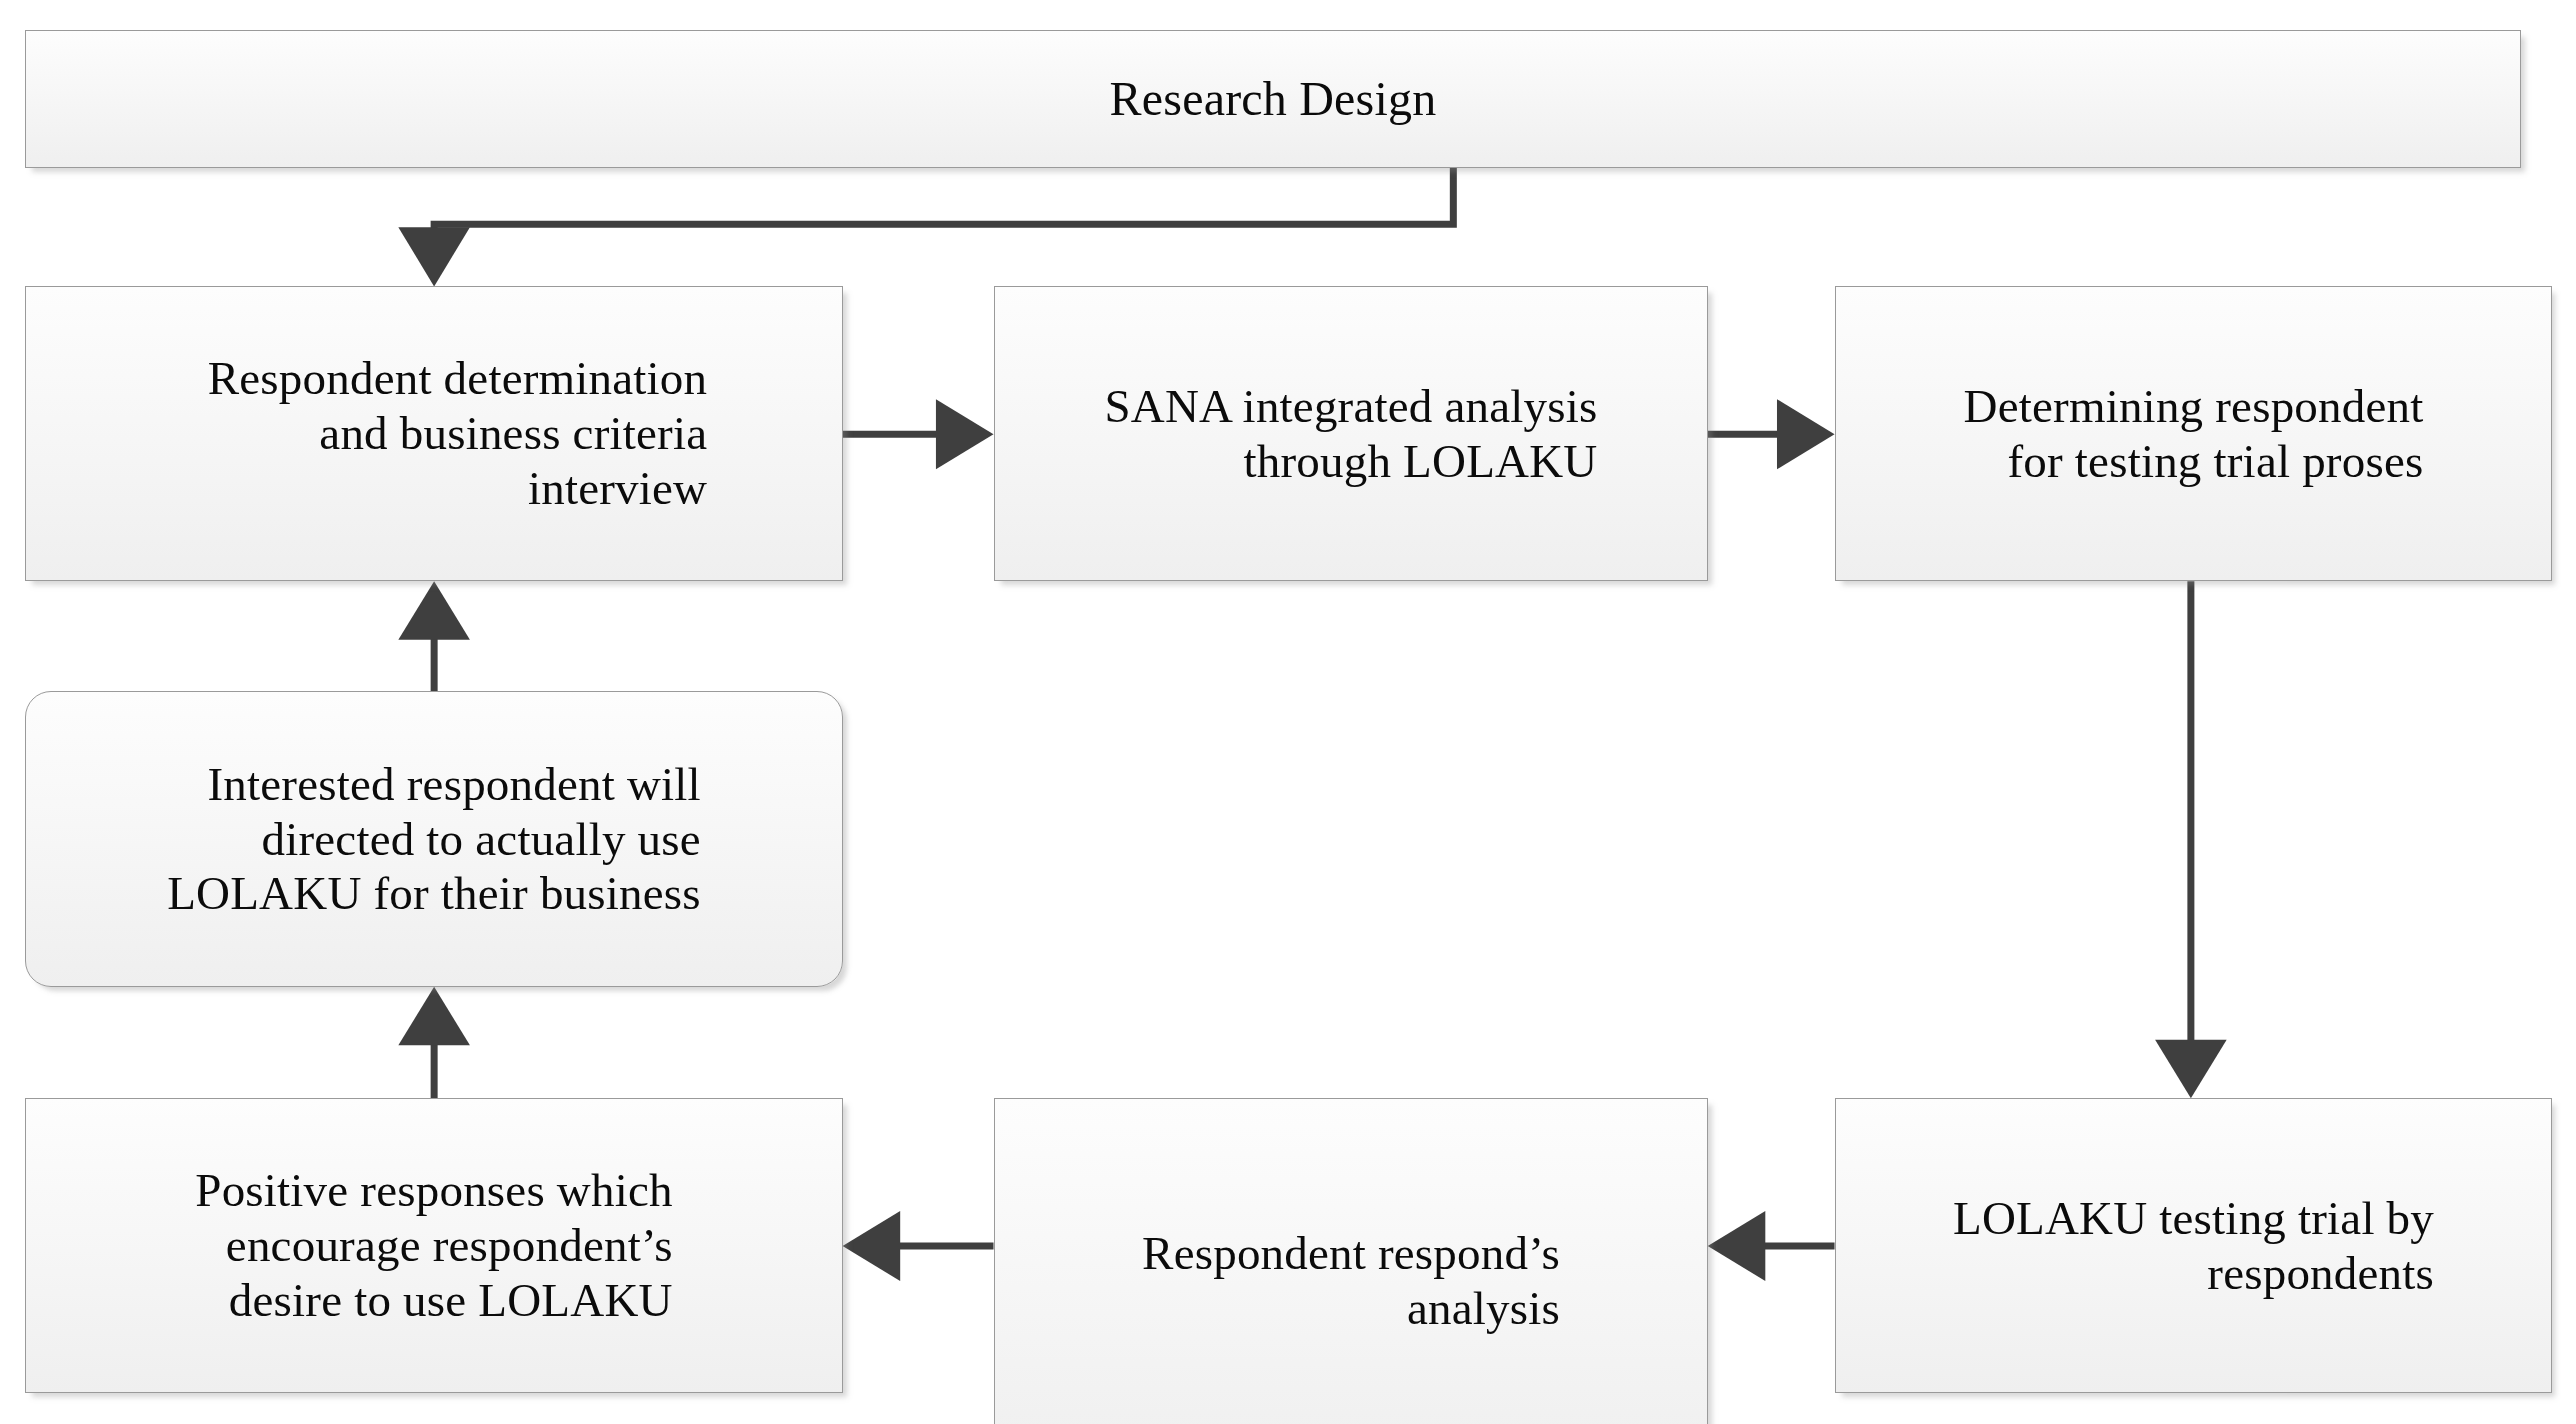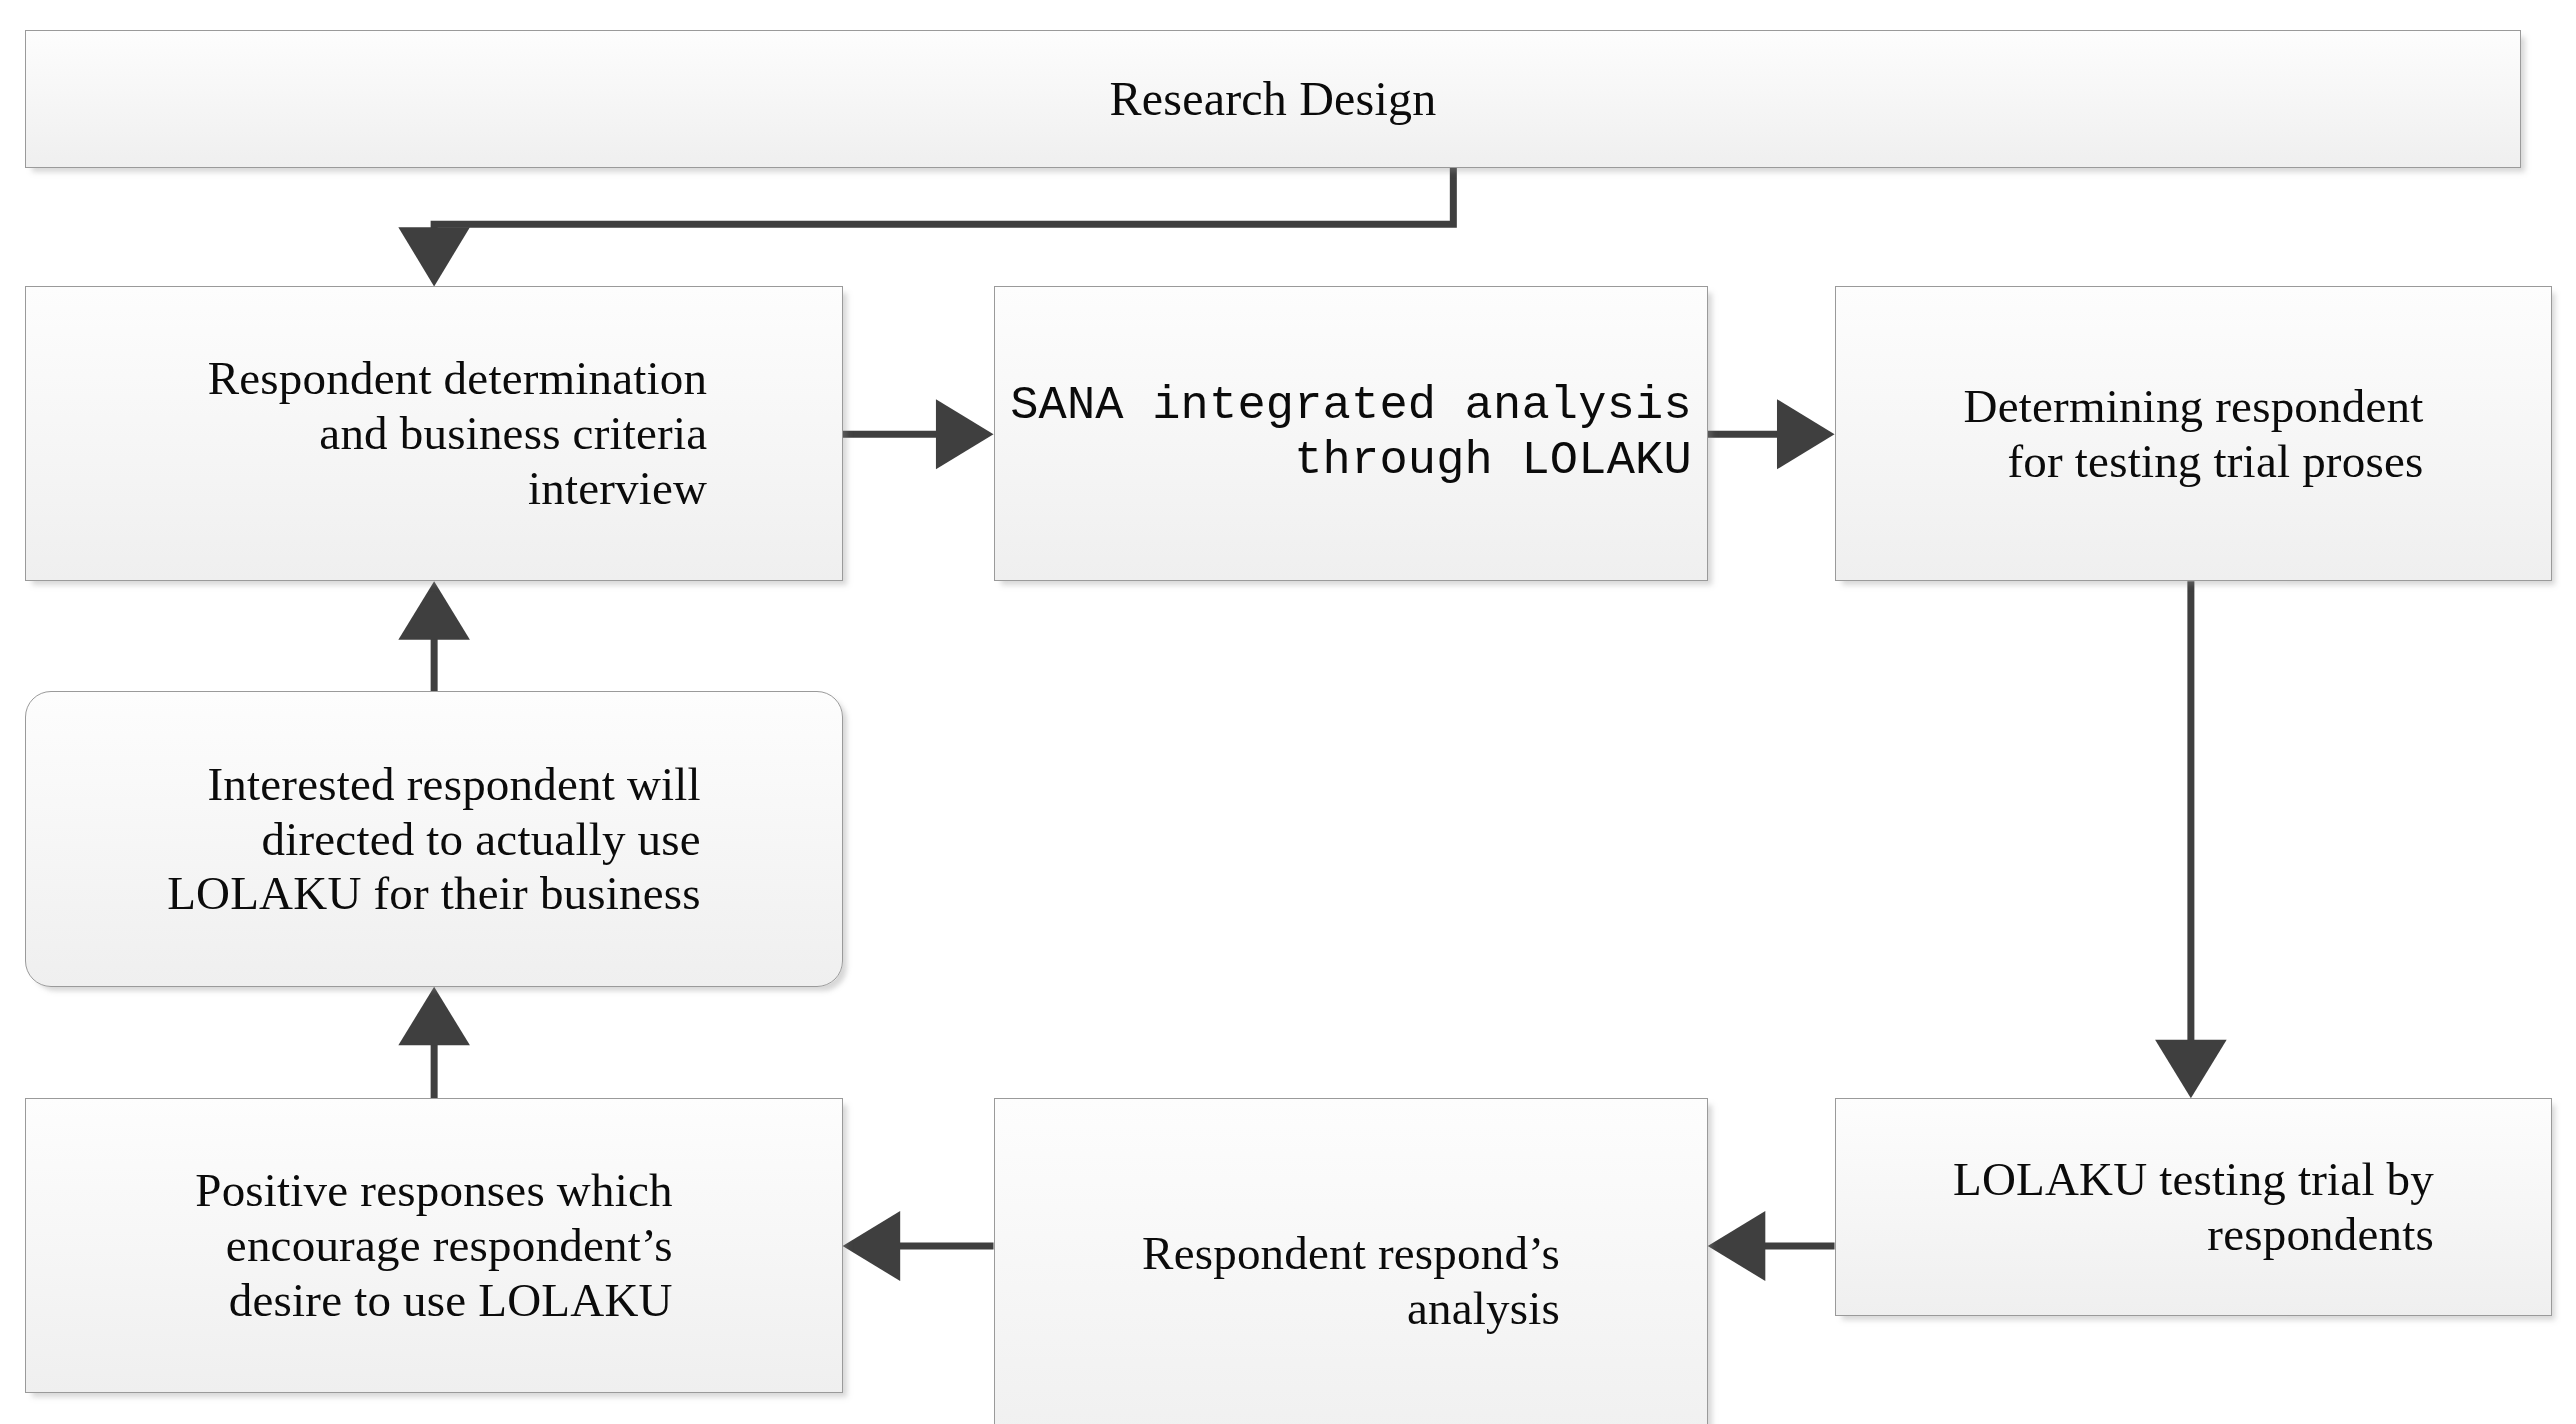--- a/index.html
+++ b/index.html
@@ -113,21 +113,21 @@
   <div class="node header" style="left:25px; top:30px; width:2496px; height:138px;">
     <span class="node-label">Research Design</span>
   </div>
 
   <div class="node" style="left:25px; top:286px; width:818px; height:295px;padding-left:47px;">
     <span class="node-label">Respondent determination
 and business criteria
 interview</span>
   </div>
 
-  <div class="node" style="left:994px; top:286px; width:714px; height:295px;font-family:Liberation Mono, monospace;">
+  <div class="node" style="left:994px; top:286px; width:714px; height:295px;">
     <span class="node-label">SANA integrated analysis
 through LOLAKU</span>
   </div>
 
   <div class="node" style="left:1835px; top:286px; width:717px; height:295px;">
     <span class="node-label">Determining respondent
 for testing trial proses</span>
   </div>
 
   <div class="node" style="left:25px; top:691px; width:818px; height:296px;border-radius:26px;">
@@ -140,19 +140,19 @@
     <span class="node-label">Positive responses which
 encourage respondent’s
 desire to use LOLAKU</span>
   </div>
 
   <div class="node" style="left:994px; top:1098px; width:714px; height:366px;">
     <span class="node-label">Respondent respond’s
 analysis</span>
   </div>
 
-  <div class="node" style="left:1835px; top:1098px; width:717px; height:218px;">
+  <div class="node" style="left:1835px; top:1098px; width:717px; height:295px;">
     <span class="node-label">LOLAKU testing trial by
 respondents</span>
   </div>
 
 </div>
 
 
 </body></html>

